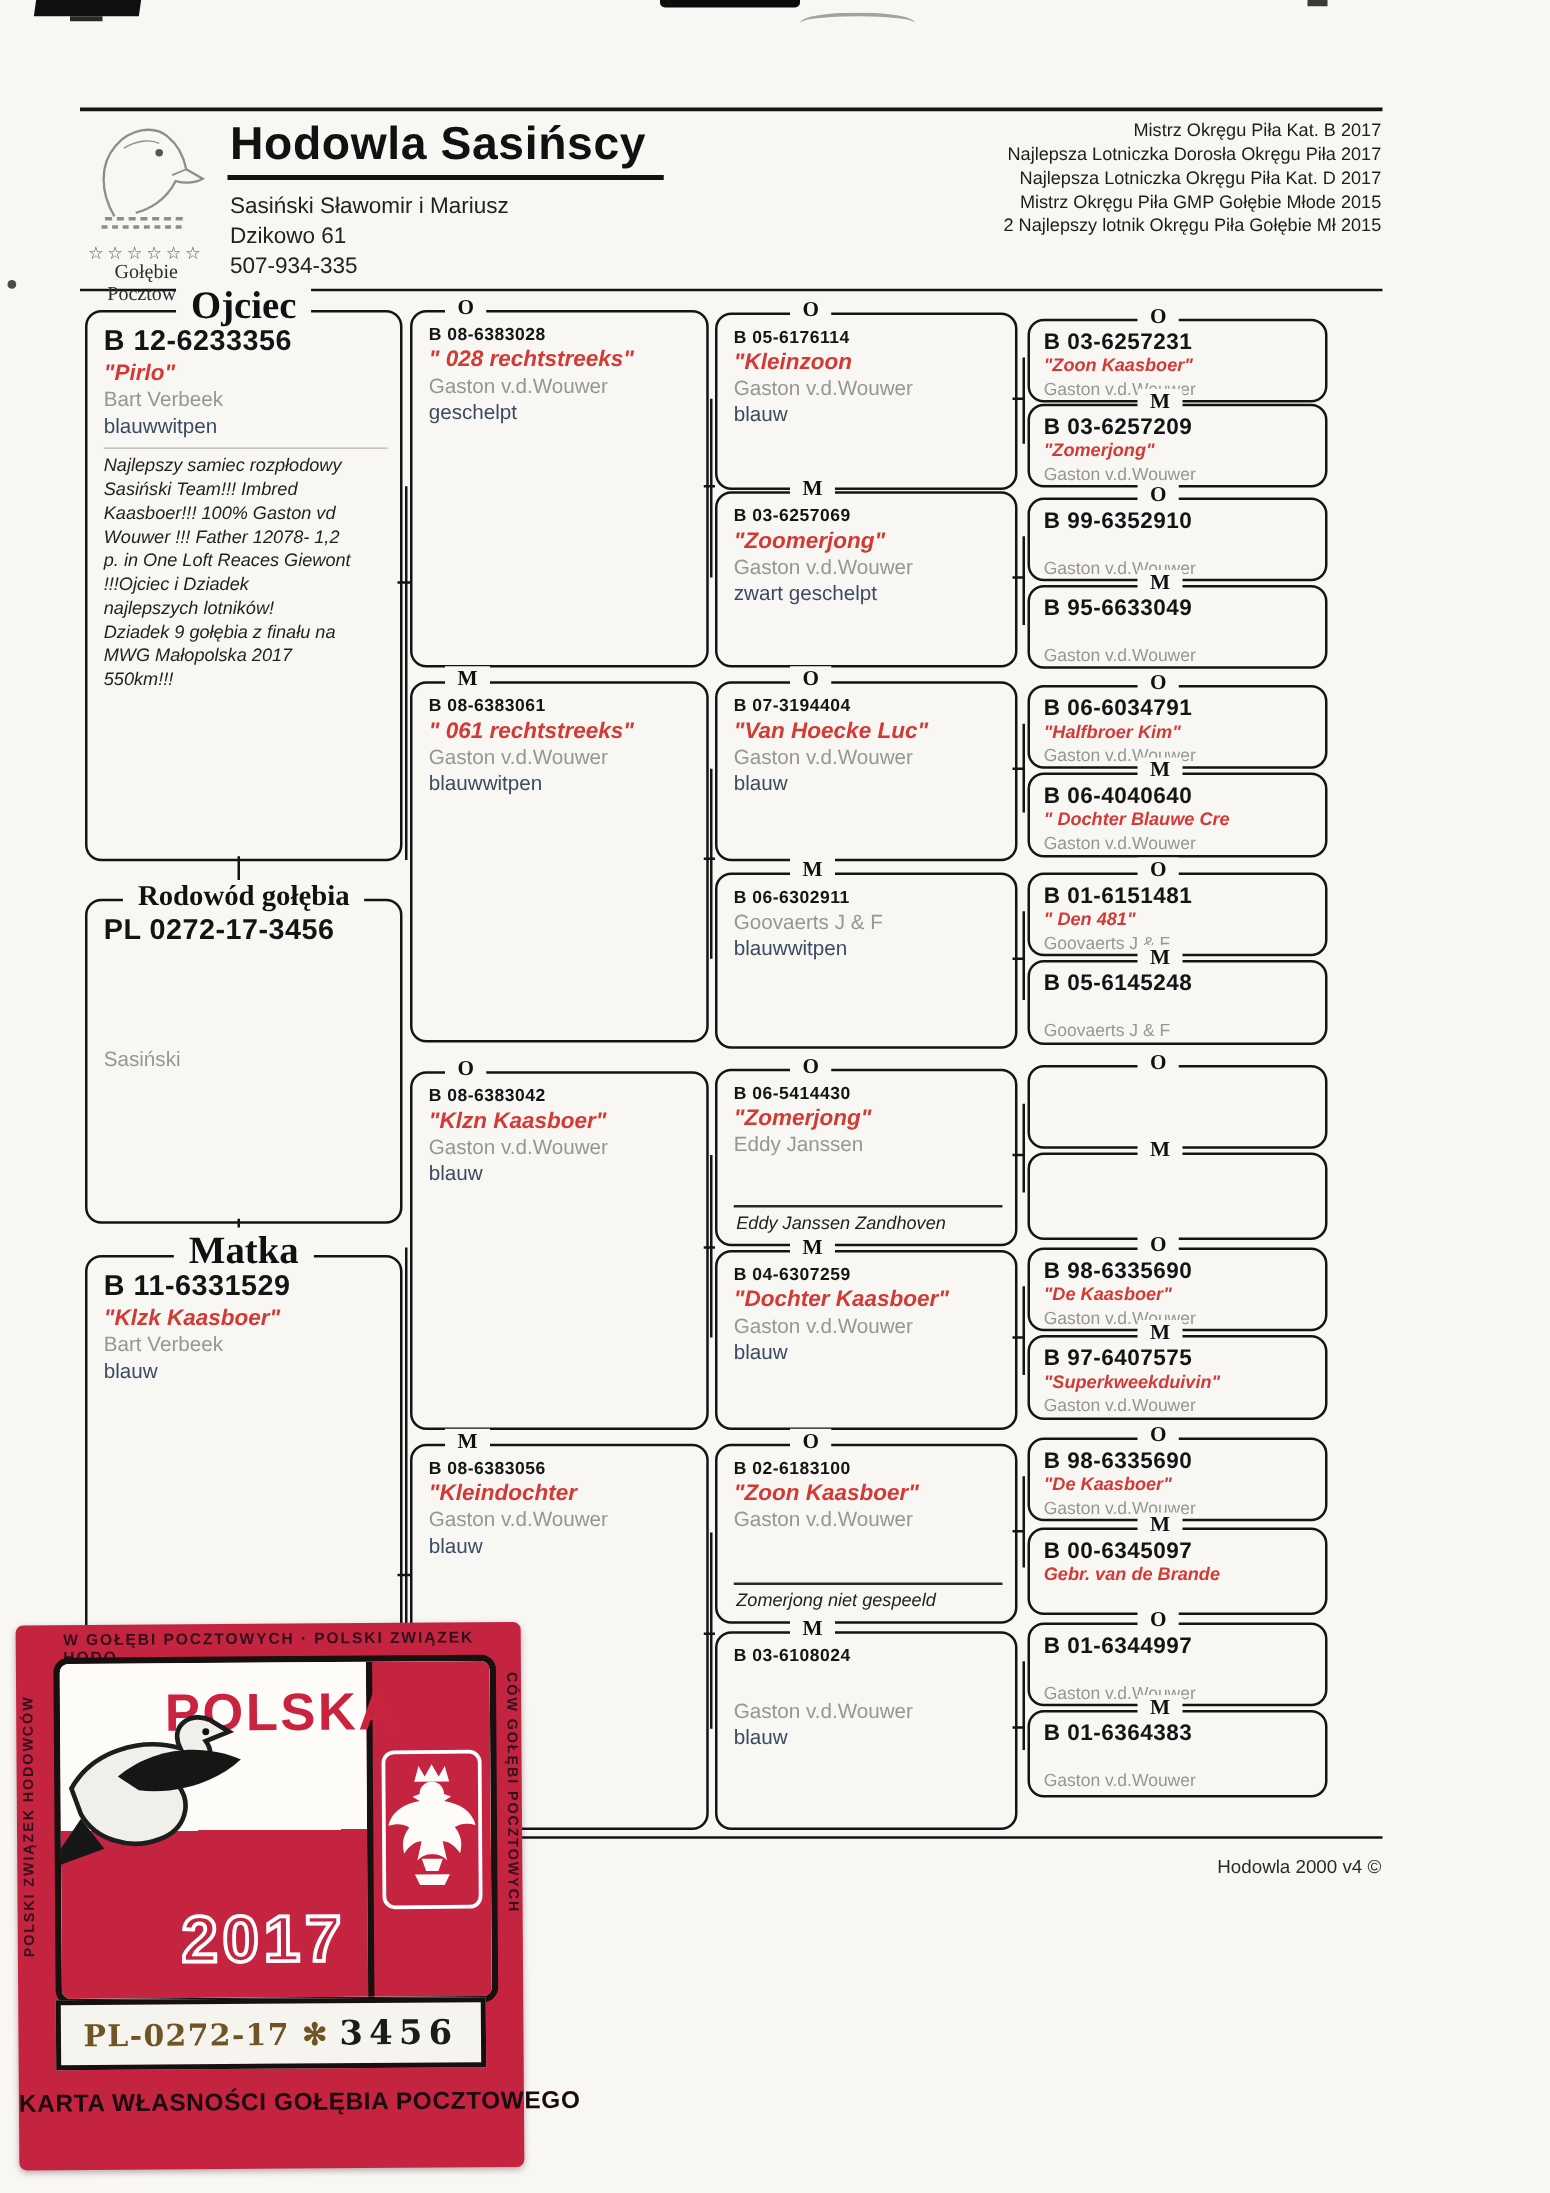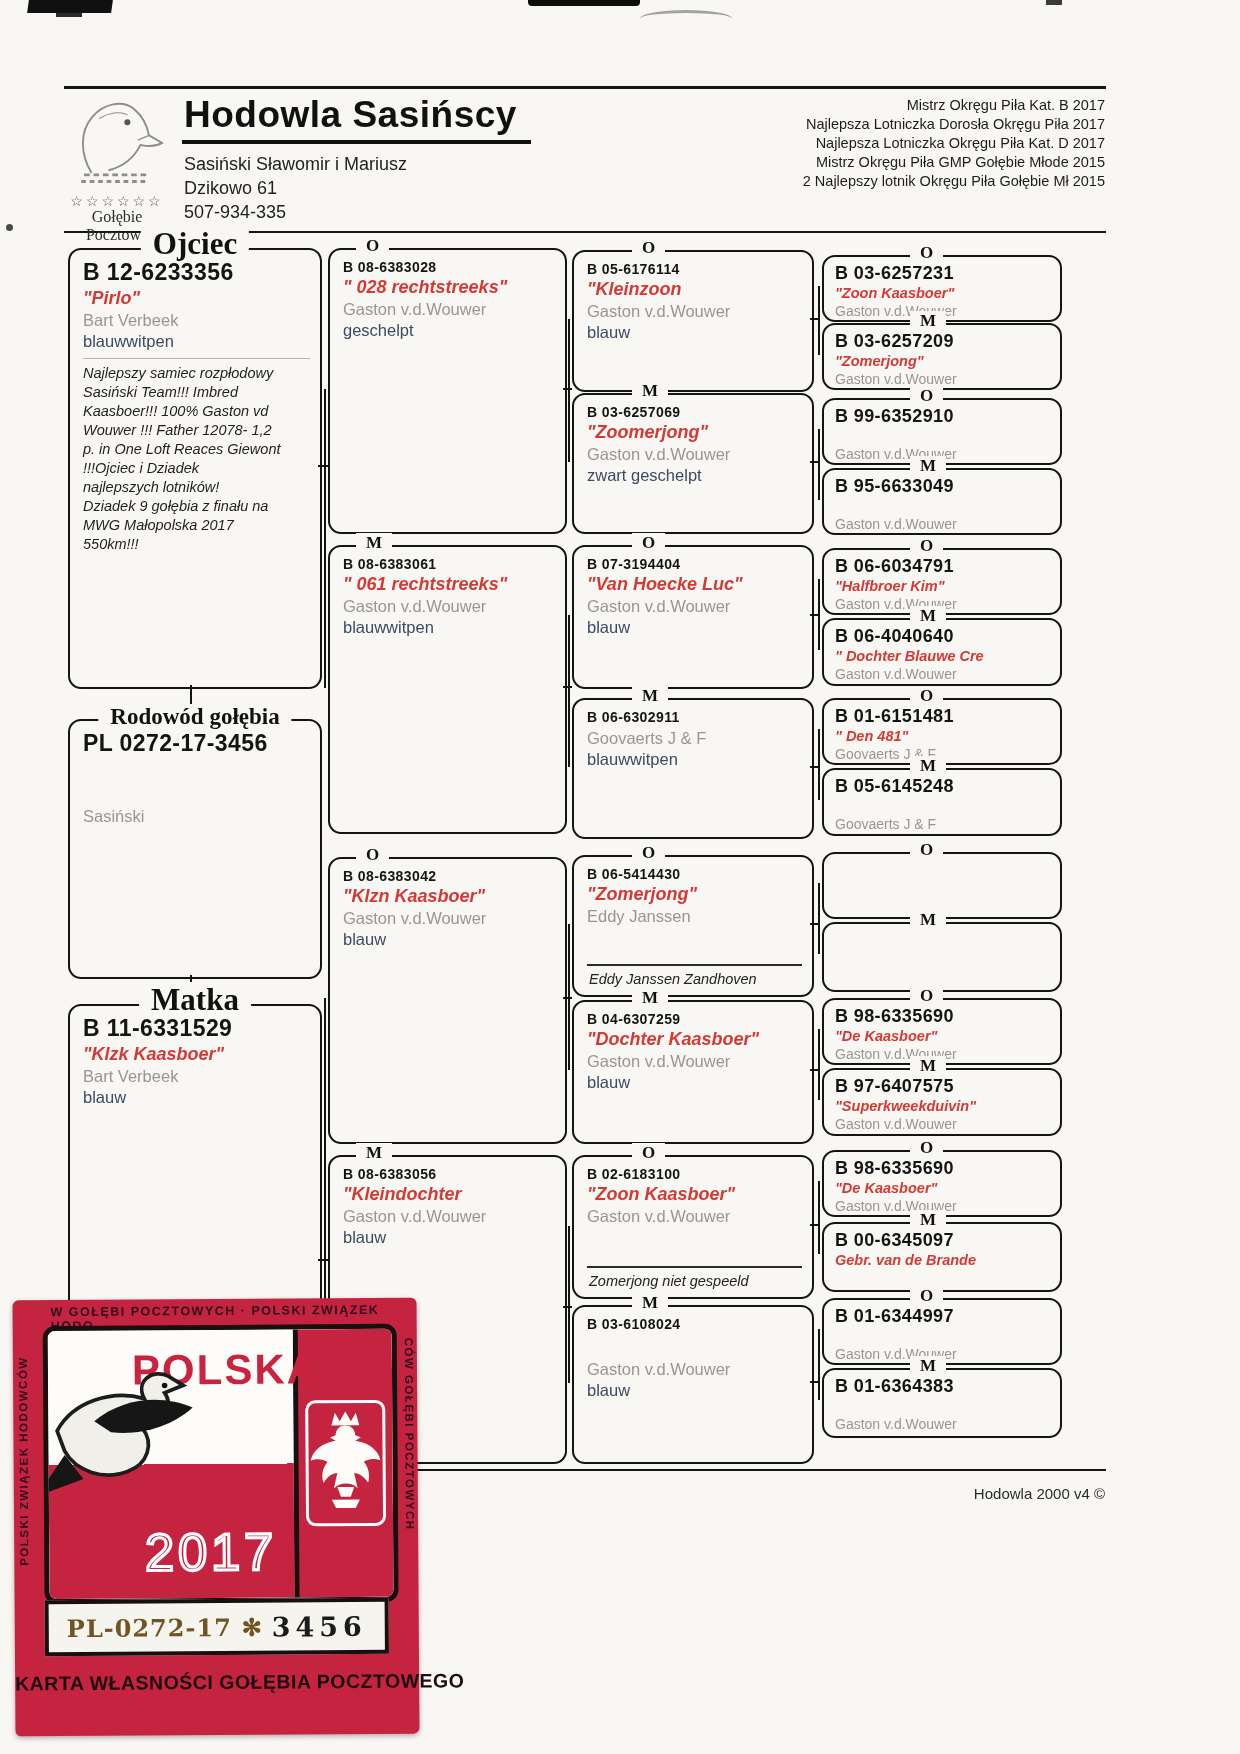--- a/index.html
+++ b/index.html
@@ -29,42 +29,42 @@
   .sexlabel{position:absolute;top:-14px;background:#f8f7f4;padding:0 10px;
             font-family:"Liberation Serif",serif;font-weight:bold;font-size:17px;color:#111}
   .ring{font-weight:bold;font-size:14px;color:#141414;letter-spacing:.4px;white-space:nowrap}
   .pname{font-weight:bold;font-style:italic;font-size:18px;color:#d43a35;white-space:nowrap}
   .breeder{font-size:16.5px;color:#989691}
   .pcolor{font-size:16.5px;color:#3d4a63}
   .notes{font-size:14.5px;font-style:italic;color:#1f1f1f;white-space:pre-line;line-height:19px;
          border-top:1px solid #b9b7b1;margin-top:5px;padding-top:5px}
   .note-bottom{margin-top:auto;border-top:2px solid #2a2a2a;font-style:italic;font-size:14.5px;
                color:#222;padding:5px 2px 1px}
-  .owner-gap{margin-top:48px}
+  .owner-gap{margin-top:80px}
   .g4 .pad{padding:6px 8px 5px 11px;gap:1px}
   .g4 .ring{font-size:18px}
   .g4 .pname{font-size:14.5px;min-height:17px}
   .g4 .breeder{font-size:14px;margin-top:auto}
 
   .vconn{position:absolute;width:2px;background:#141414}
   .hconn{position:absolute;height:2px;background:#141414}
 
   
   .stamp{position:absolute;left:14px;top:1299px;width:404px;height:436px;background:#c52441;
          border-radius:6px;transform:rotate(-.4deg);box-shadow:0 2px 5px rgba(60,20,25,.35)}
   .stamp .btop{position:absolute;top:5px;left:38px;font-size:12.5px;font-weight:bold;color:#31101c;letter-spacing:1.5px}
   .stamp .bleft,.stamp .bright{position:absolute;font-size:11.5px;font-weight:bold;color:#31101c;letter-spacing:1.5px;
          writing-mode:vertical-rl;transform:rotate(180deg)}
   .stamp .bleft{left:4px;top:56px}
   .stamp .bright{right:2px;top:40px;transform:none}
   .stamp-inner{position:absolute;left:30px;top:26px;width:344px;height:268px;background:#fdfcf8;
          border:5px solid #17100f;border-radius:12px;overflow:hidden;display:flex}
   .stamp-main{position:relative;flex:1;background:linear-gradient(180deg,#fdfcf8 0 50%,#c52441 50% 100%)}
   .polska{position:absolute;top:16px;left:84px;font-size:42px;font-weight:bold;letter-spacing:2px;color:#c9233f}
-  .year{position:absolute;bottom:16px;left:96px;font-size:52px;font-weight:normal;color:#c52441;
+  .year{position:absolute;bottom:16px;left:96px;font-size:52px;font-weight:bold;color:#c52441;
         -webkit-text-stroke:3px #fff;text-shadow:0 0 2px #fff;letter-spacing:4px}
   .dove{position:absolute;left:-8px;top:34px}
   .eagle-panel{width:94px;background:#c52441;border-left:5px solid #17100f;display:flex;align-items:center;justify-content:center}
   .eagle-frame{border:3px solid #fff;border-radius:10px;padding:4px 2px;background:#c52441}
   .stamp-band{position:absolute;left:30px;top:300px;width:344px;height:56px;background:#f6f4ee;
         border:4px solid #17100f;box-sizing:border-box;display:flex;align-items:center;
         justify-content:space-between;padding:0 18px;font-family:"DejaVu Serif",serif;font-weight:bold}
   .band-prefix{font-size:24px;color:#6f5524;letter-spacing:1px}
   .band-star{font-size:24px;color:#6f5524}
   .band-num{font-size:27px;color:#1b1b1b;letter-spacing:5px}

